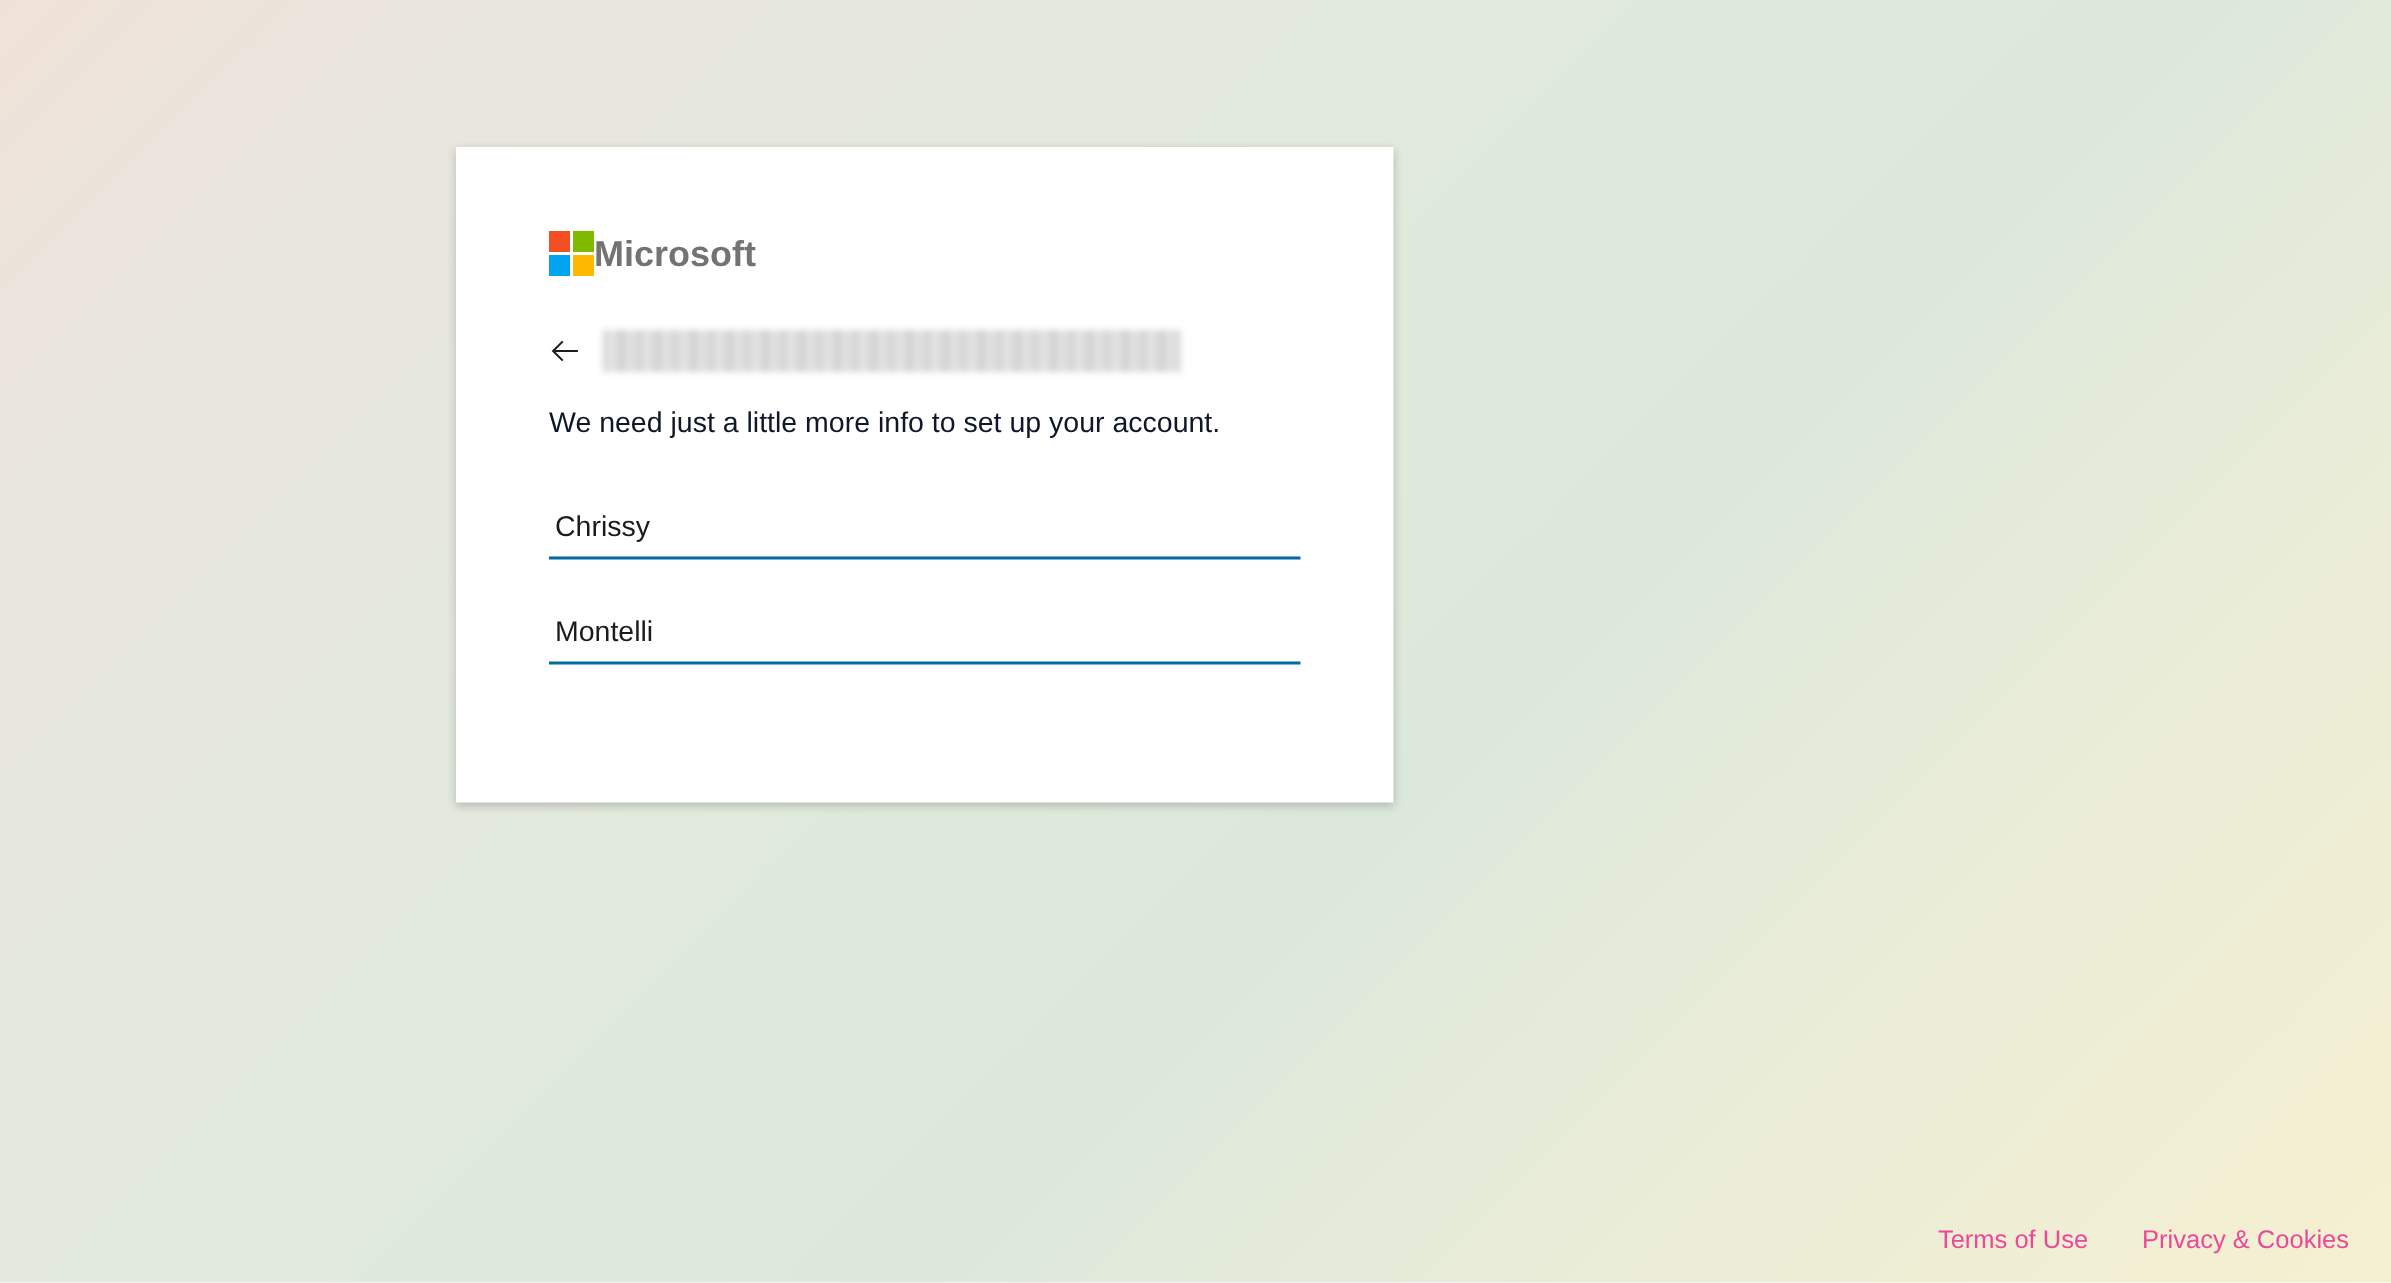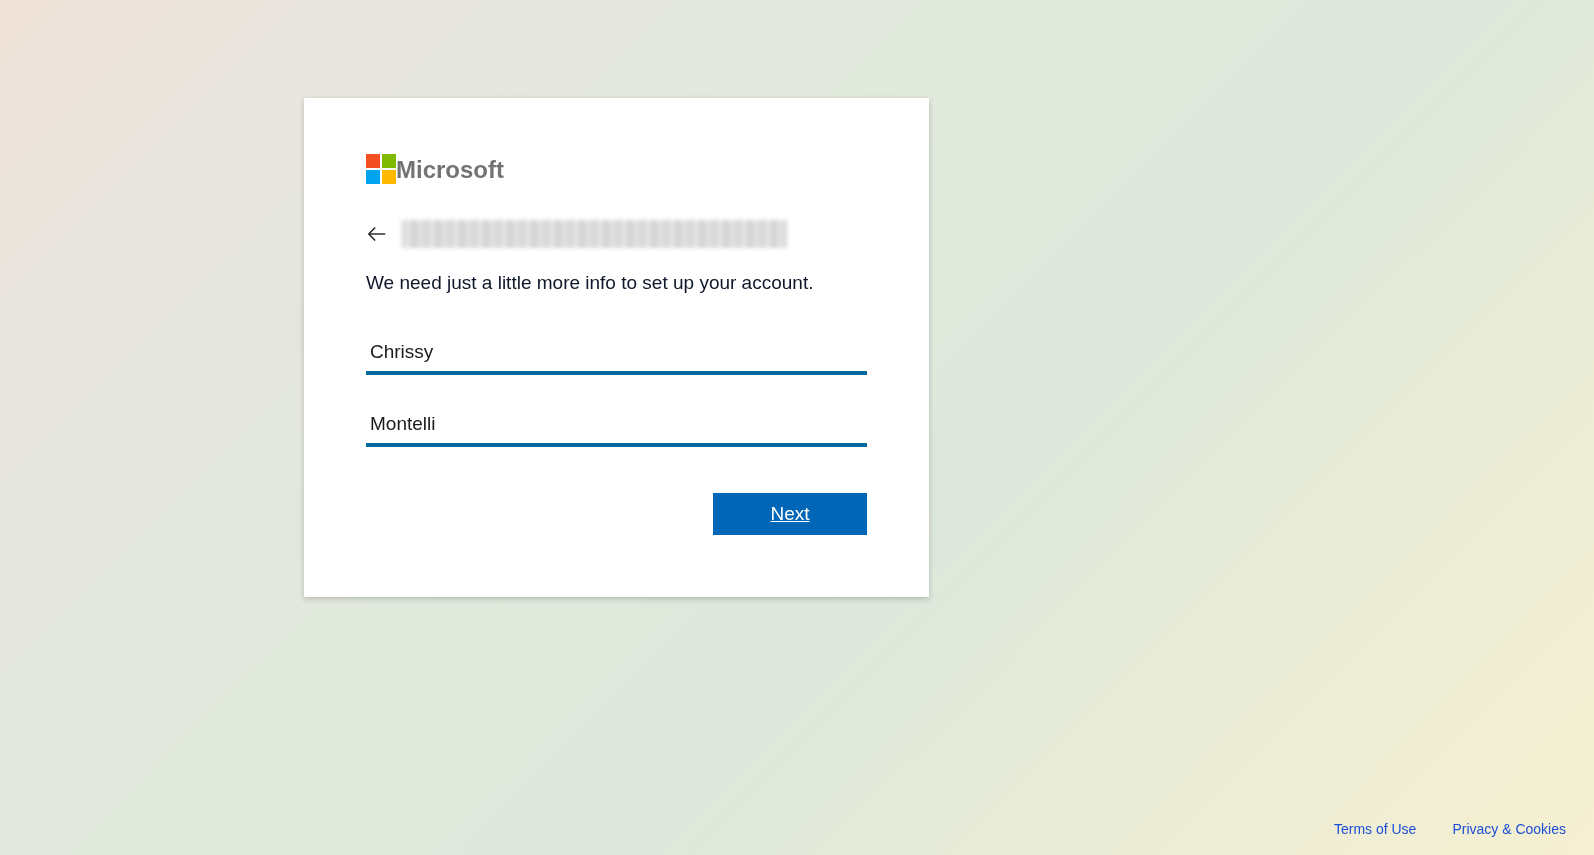--- a/index.html
+++ b/index.html
@@ -110,21 +110,21 @@
       font-size: 19px;
       color: #0f172a;
       line-height: 1.4;
       margin-bottom: 36px;
       max-width: 460px;
     }
     
     .input-field {
       width: 100%;
       border: none;
-      border-bottom: 4px solid #0369a1;
+      border-bottom: 2px solid #0369a1;
       font-size: 19px;
       padding: 8px 4px;
       outline: none;
       color: #1b1b1b;
       font-family: inherit;
       background: transparent;
       margin-bottom: 30px;
     }
     
     .button-row {
@@ -147,22 +147,22 @@
     
     .footer {
       position: absolute;
       bottom: 18px;
       right: 28px;
       display: flex;
       gap: 36px;
     }
     
     .footer a {
-      color: #1d4ed8;
-      font-size: 14px;
+      color: #ec4899;
+      font-size: 17px;
       text-decoration: none;
       cursor: pointer;
     }
   </style>
 </head>
 <body>
 
 <div class="card">
   
   <div class="logo-row">
@@ -185,22 +185,19 @@
     <div class="identity-blur"></div>
   </div>
   
   
   <p class="subtext">We need just a little more info to set up your account.</p>
   
   <input type="text" class="input-field" value="Chrissy" style="">
   
   <input type="text" class="input-field" value="Montelli" style="">
   
-  <div class="button-row">
-    <button class="next-btn">Next</button>
-  </div>
   
 </div>
 
 <div class="footer">
   <a>Terms of Use</a>
   <a>Privacy &amp; Cookies</a>
 </div>
 
 </body></html>

